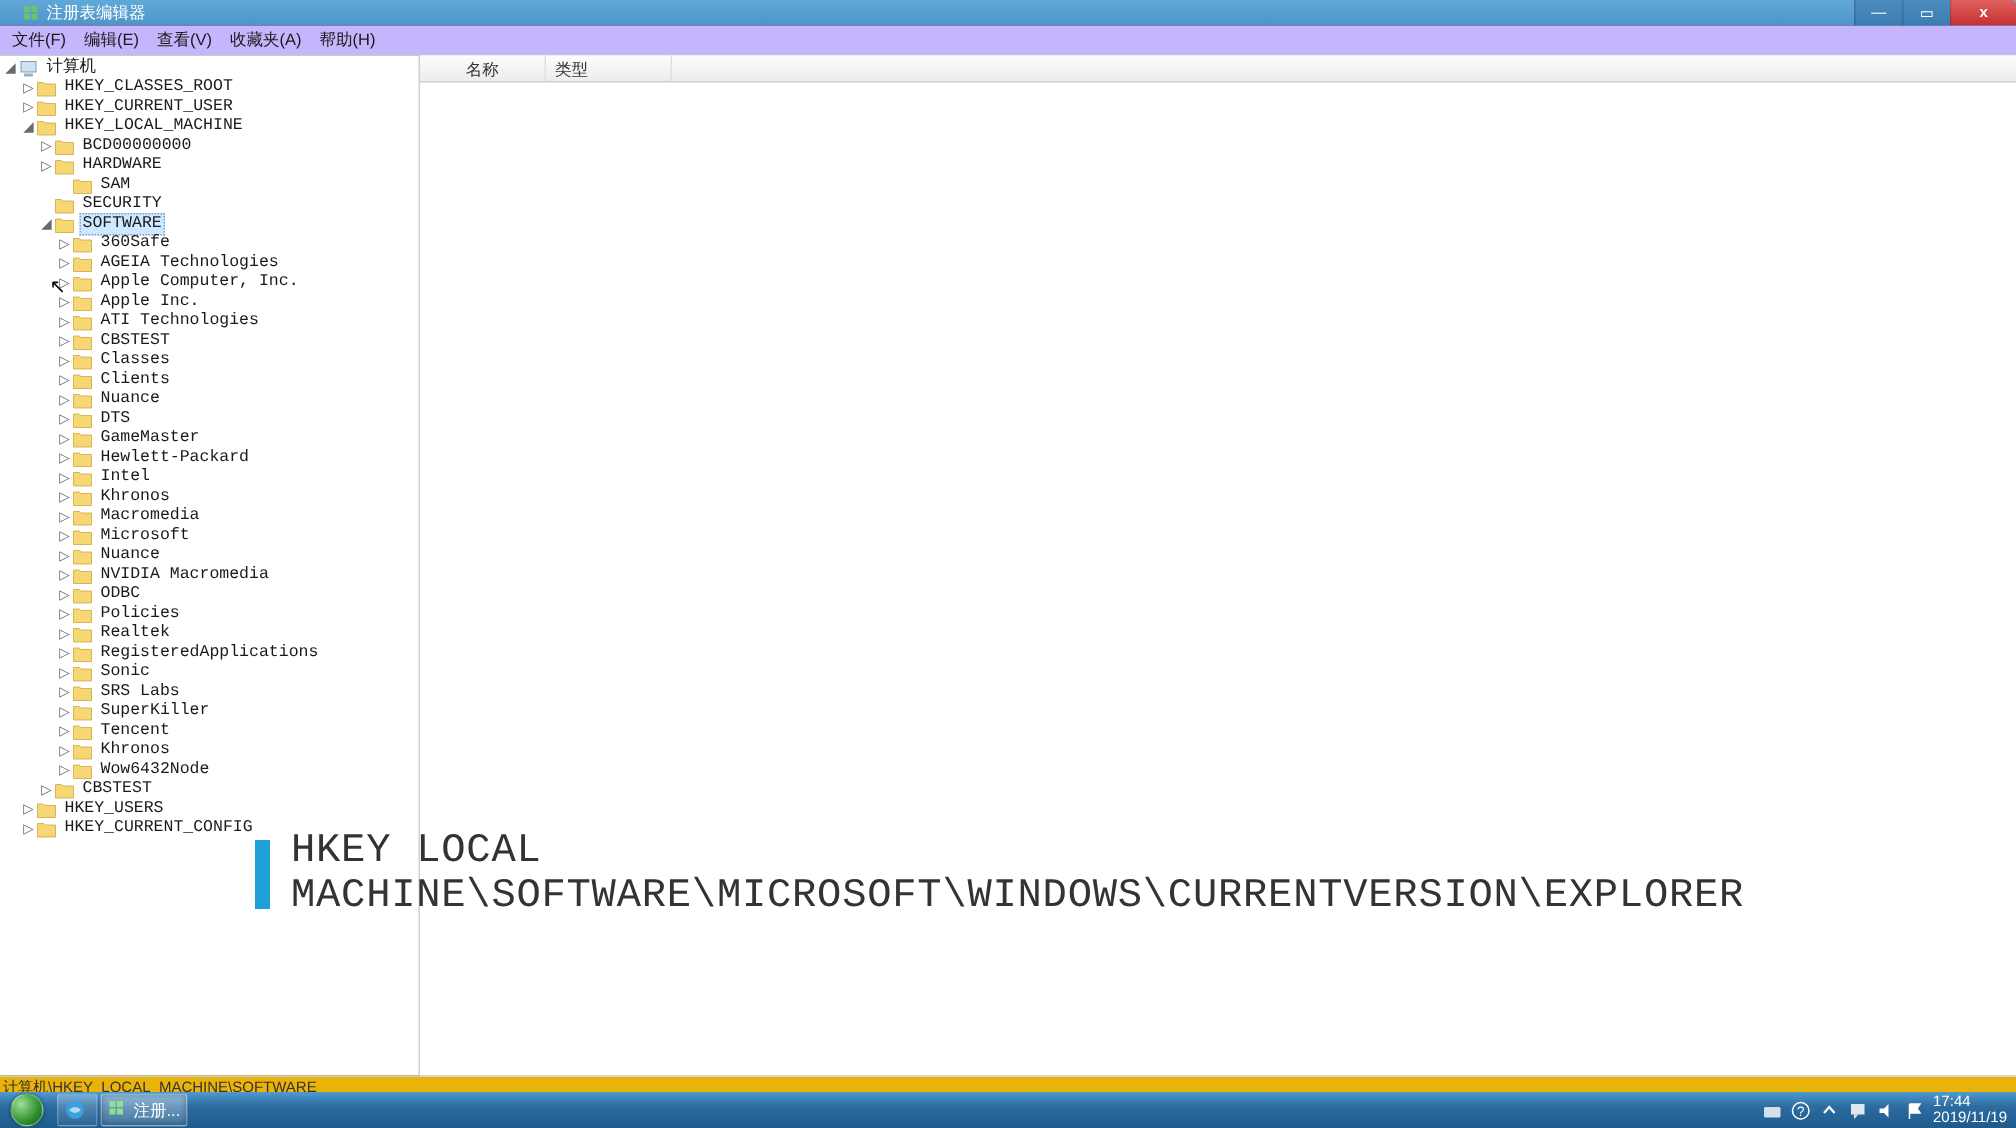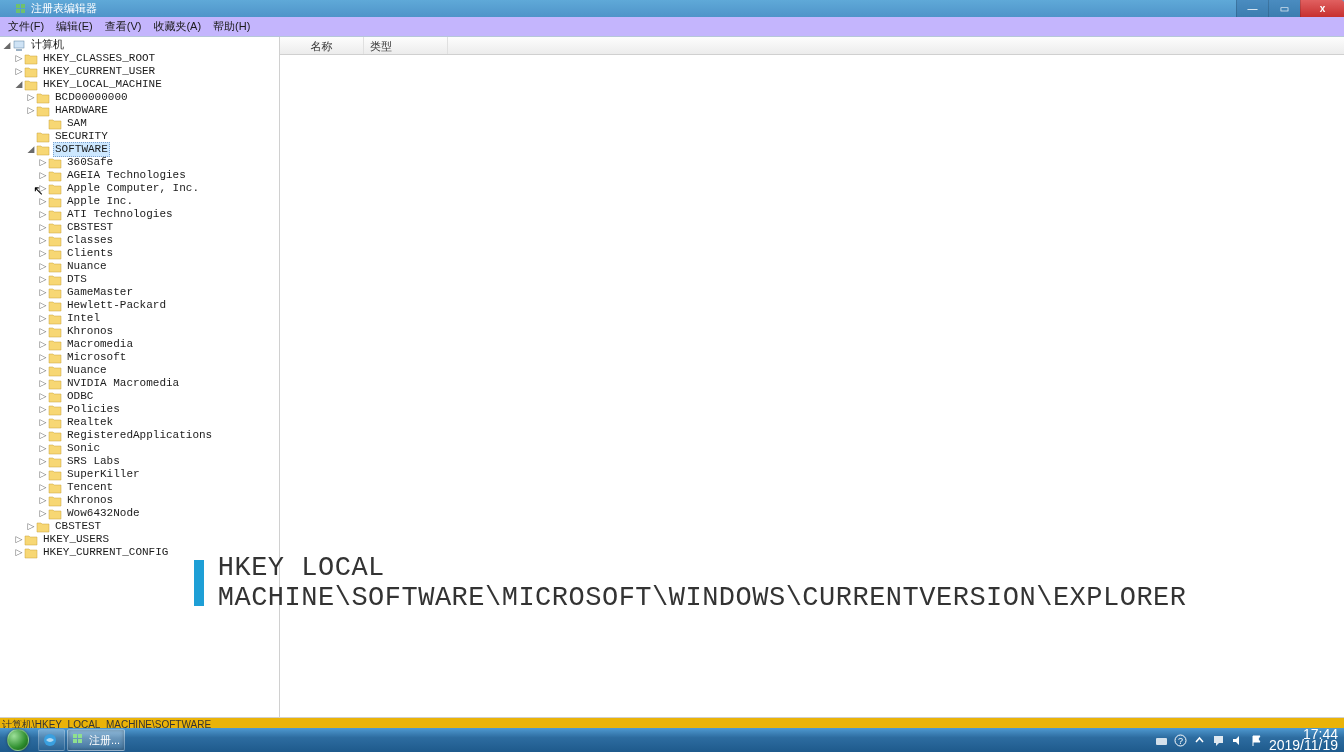--- a/index.html
+++ b/index.html
@@ -37,40 +37,40 @@
 .col-type { width: 84px; }
 .col-data { flex: 1; }
 .list-body { font-size: 11px; }
 .list-row { display: flex; align-items: center; height: 15px; padding-left: 2px; }
 .list-row .icon { width: 15px; height: 12px; margin-right: 2px; display: inline-flex; align-items: center; }
 .list-row .cell { padding: 0 4px; }
 .cell-name { width: 78px; }
 .cell-type { width: 84px; }
 
 
-.overlay { position: absolute; left: 170px; top: 553px; display: flex; align-items: center; margin-left: 24px; }
+.overlay { position: absolute; left: 170px; top: 553px; display: flex; align-items: center; }
 .overlay-bar { width: 10px; height: 46px; background: #1e9fd6; margin-right: 14px; }
 .overlay-text { font-family: "Courier New", monospace; font-size: 27px; letter-spacing: 0.5px; color: #333; }
 
 
 .cursor-img { position: absolute; left: 33px; top: 146px; font-size: 13px; color: #000; pointer-events: none; }
 
 
 .statusbar { height: 14px; background: #eab308; border-top: 1px solid #d0d0d0; font-size: 10px; color: #333; padding-left: 2px; display: flex; align-items: center; }
 
 
 .taskbar { position: absolute; bottom: 0; left: 0; right: 0; height: 24px; background: linear-gradient(to bottom, #4f9ad1, #2d6ca0 40%, #1e5a8c); display: flex; align-items: center; }
 .start-btn { width: 36px; height: 24px; display: flex; align-items: center; justify-content: center; }
 .start-orb { width: 22px; height: 22px; border-radius: 50%; background: radial-gradient(circle at 30% 30%, #9de09a, #2f8f2f 60%, #145514); border: 1px solid rgba(255,255,255,0.3); box-shadow: 0 0 3px rgba(0,0,0,0.4); position: relative; }
 .task-item { height: 22px; min-width: 56px; margin-left: 2px; background: linear-gradient(to bottom, rgba(255,255,255,0.25), rgba(255,255,255,0.05)); border: 1px solid rgba(255,255,255,0.2); border-radius: 2px; display: flex; align-items: center; font-size: 11px; color: #fff; padding: 0 4px; cursor: pointer; }
 .task-item.active { background: linear-gradient(to bottom, rgba(255,255,255,0.4), rgba(255,255,255,0.15)); box-shadow: inset 0 0 4px rgba(0,0,0,0.3); }
 .task-item .ticon { width: 14px; height: 14px; margin-right: 3px; }
 .tray { margin-left: auto; display: flex; align-items: center; color: #fff; font-size: 10px; padding-right: 6px; gap: 6px; }
 .tray .tray-icon { width: 13px; height: 13px; display: inline-block; }
-.clock { text-align: right; line-height: 11px; font-size: 14px; }
+.clock { line-height: 11px; font-size: 10px; }
 </style>
 </head>
 <body>
 
 <div class="titlebar">
   <span class="icon">
     <svg viewBox="0 0 12 12" width="12" height="12">
         <rect x="1" y="1" width="4" height="4" fill="#6fc06f"></rect>
         <rect x="6" y="1" width="4" height="4" fill="#6fc06f"></rect>
         <rect x="1" y="6" width="4" height="4" fill="#6fc06f"></rect>

